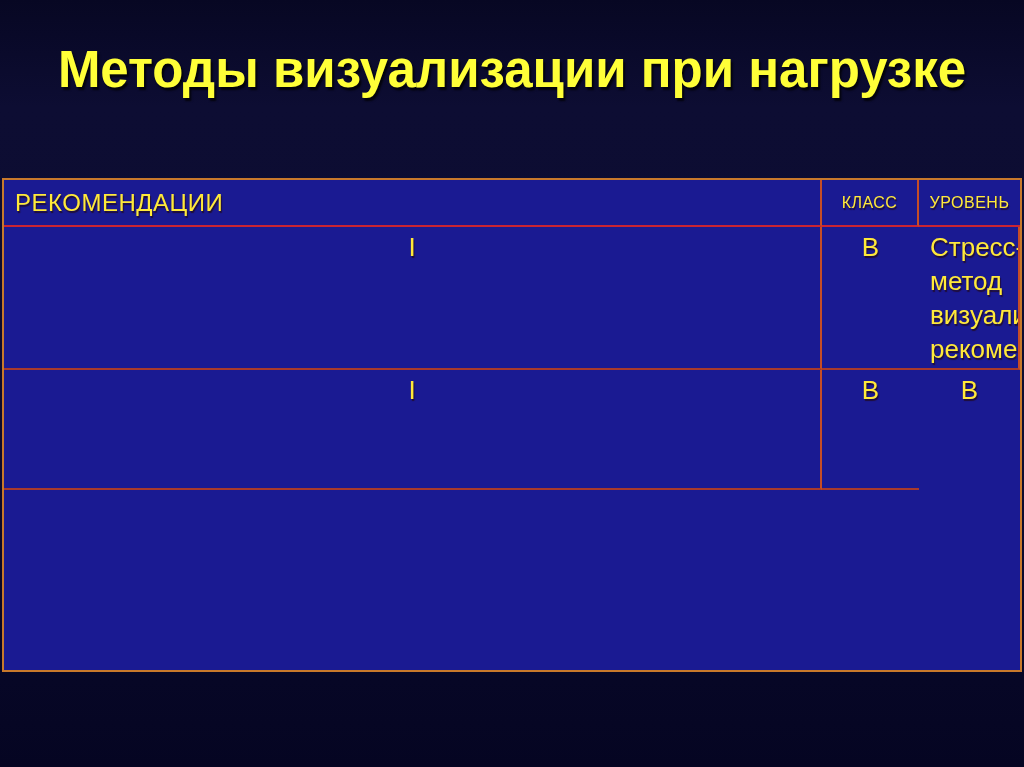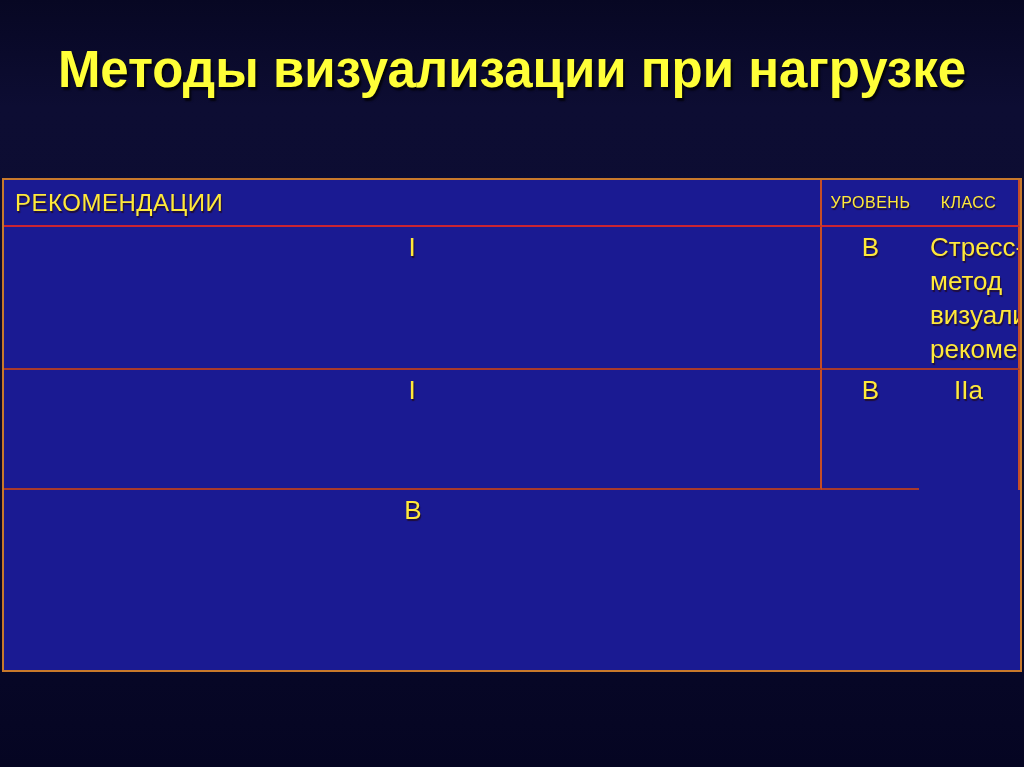--- a/index.html
+++ b/index.html
@@ -82,29 +82,28 @@
 </head>
 <body>
 
 <div class="slide">
 
   <div class="slide-title">Методы визуализации при нагрузке</div>
 
   <div class="rec-table">
 
     <div class="cell col-a hdr-row hdr-rec">РЕКОМЕНДАЦИИ</div>
+    <div class="cell col-b hdr-row hdr-small">КЛАСС</div>
     <div class="cell hdr-row hdr-small">УРОВЕНЬ</div>
-    <div class="cell col-b hdr-row hdr-small">КЛАСС</div>
 
     <div class="cell col-b mid-row val">I</div>
     <div class="cell mid-row val">B</div>
 
     <div class="cell col-a mid-row txt">Стресс-метод визуализации рекомендуется у пациентов
 с особенностями ЭКГ, препятствующими точной
 интерпретации отклонений на ЭКГ во время нагрузки</div>
     <div class="cell col-b mid-row val">I</div>
     <div class="cell mid-row val">B</div>
 
-    <div class="cell col-b val">IIa</div>
     <div class="cell val">B</div>
 
   </div>
 </div>
 
 </body></html>

